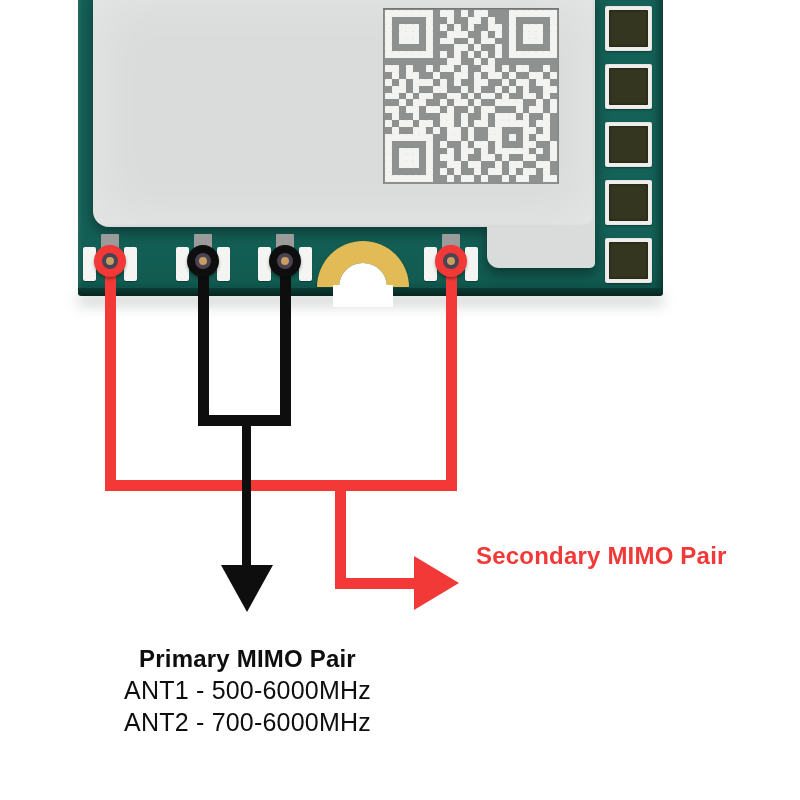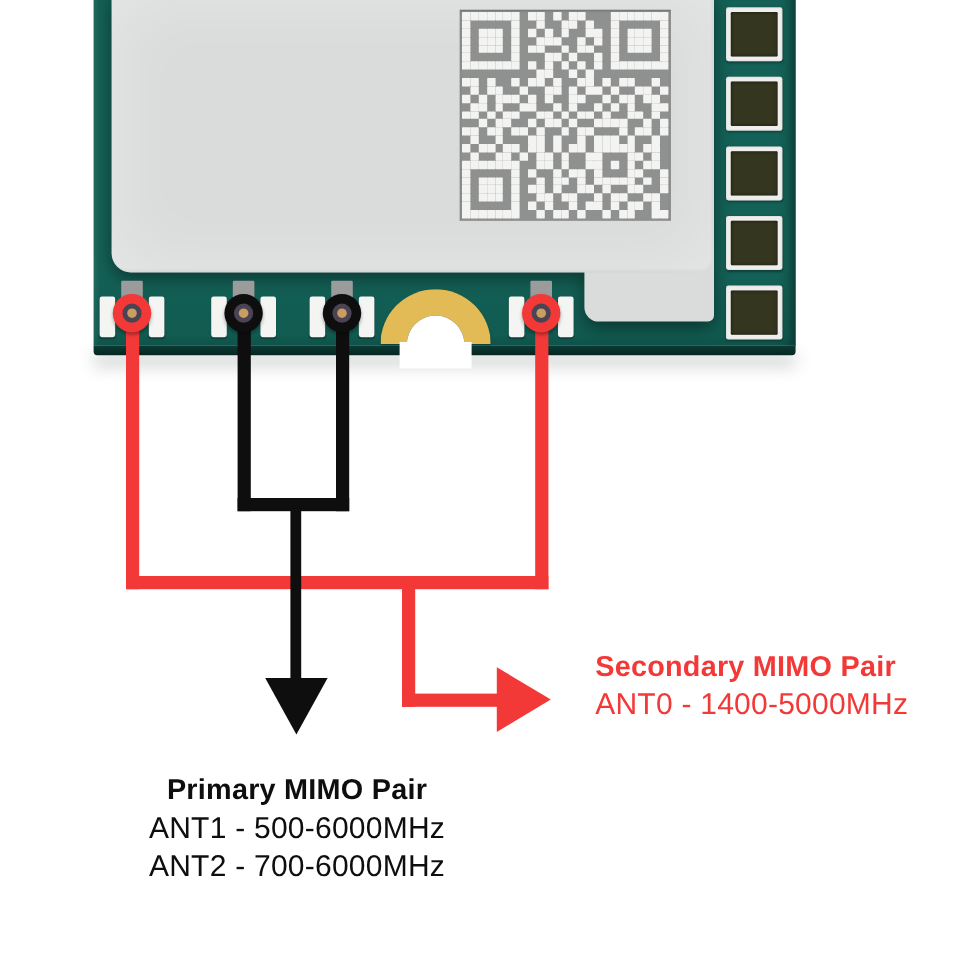--- a/index.html
+++ b/index.html
@@ -86,21 +86,21 @@
   #arrow-black{
     left:221px;top:565px;width:0;height:0;
     border-left:26px solid transparent;border-right:26px solid transparent;
     border-top:47px solid var(--ink);
   }
 
   
   .anno{letter-spacing:.2px;}
   .anno .title{font-size:24px;font-weight:700;line-height:31px;}
   .anno .line{font-size:25px;font-weight:400;line-height:32px;}
-  #anno-secondary{left:476px;top:540px;color:var(--red);text-align:left;margin-left:20px;}
+  #anno-secondary{left:476px;top:540px;color:var(--red);text-align:left;}
   #anno-primary{left:95px;top:627px;width:305px;color:var(--ink);text-align:center;margin-top:16px;}
 </style>
 </head>
 <body>
 
 <div id="stage">
 
   <div id="board" class="abs"></div>
   <div id="board-bevel" class="abs"></div>
 
@@ -798,21 +798,20 @@
       <div class="abs conn-white" style="left: 424px; top: 247px;"></div>
       <div class="abs conn-white" style="left: 465px; top: 247px;"></div>
       <div class="abs conn-ring ring-red" style="left: 435px; top: 245px;">
         <div class="annulus"></div>
         <div class="pin"></div>
       </div>
     </div>
 
   <div id="anno-secondary" class="abs anno">
     <div class="title">Secondary MIMO Pair</div>
-    <div class="line">ANT0 - 1400-5000MHz</div>
   </div>
   <div id="anno-primary" class="abs anno">
     <div class="title">Primary MIMO Pair</div>
     <div class="line">ANT1 - 500-6000MHz</div>
     <div class="line">ANT2 - 700-6000MHz</div>
   </div>
 
 </div>
 
 </body></html>

